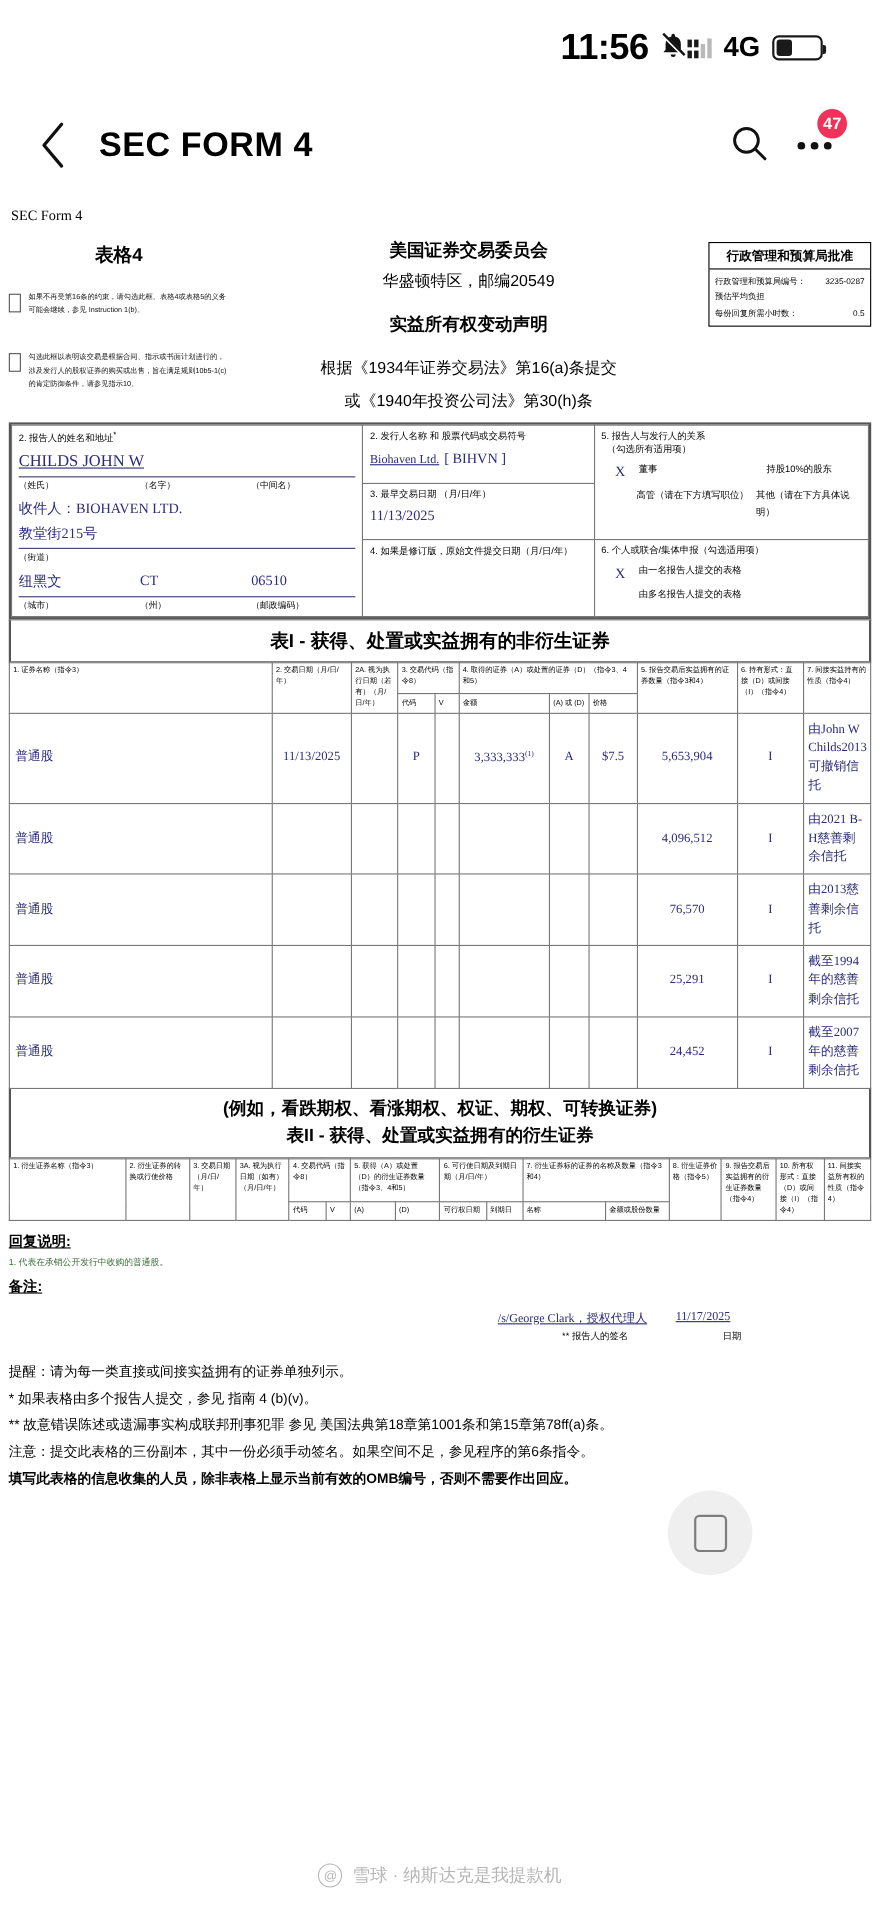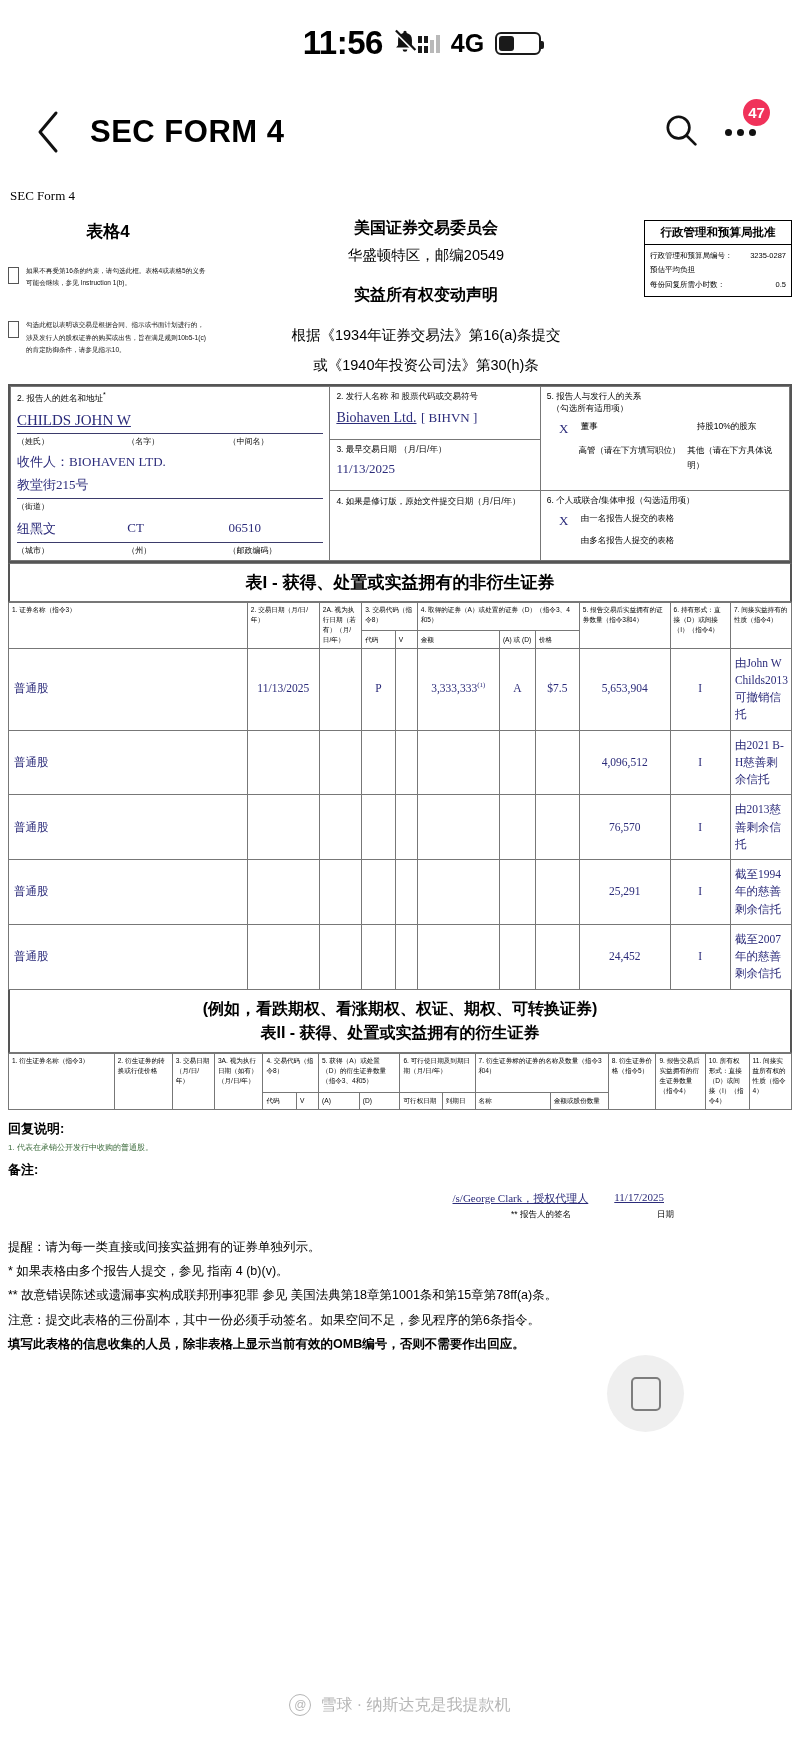--- a/index.html
+++ b/index.html
@@ -10,21 +10,21 @@
     background: #ffffff;
     font-family: "Liberation Sans", "DejaVu Sans", sans-serif;
     color: #000;
     position: relative;
     overflow: hidden;
   }
 
   
   .statusbar {
     height: 86px;
-    display:flex; align-items:center; justify-content:center;
+    display:flex; align-items:center; justify-content:flex-end;
     padding: 0 52px 0 96px;
   }
   .sb-left { display:flex; align-items:center; gap:9px; }
   .sb-time { font-size:33px; font-weight:700; letter-spacing:-0.5px; }
   .sb-right { display:flex; align-items:center; gap:11px; }
   .sig { display:flex; align-items:flex-end; gap:2px; height:20px; }
   .sig i { display:block; width:4px; background:#1a1a1a; }
   .sig i.d1{height:7px;} .sig i.d2{height:7px;}
   .sig i.g1{height:13px;background:#b9b9b9;}
   .sig i.g2{height:18px;background:#b9b9b9;}
@@ -90,21 +90,21 @@
 
   table.grid{ width:100%; border-collapse:collapse; table-layout:fixed; }
   table.grid td, table.grid th{ border:1px solid #777; font-weight:400; }
   table.grid th{ font-size:6.6px; text-align:left; vertical-align:top; padding:2px 3px; line-height:1.55;}
   table.grid td{ font-family:"Liberation Serif", serif; color:#2b2b7a; font-size:11.5px; text-align:center; padding:6px 2px; line-height:1.5;}
   table.grid td.nm{ text-align:left; padding-left:5px; }
   table.grid td.nat{ text-align:left; padding-left:4px; padding-right:3px;}
   sup.fn{ font-size:7px; }
 
   .notes{ margin-top:10px; }
-  .notes h4{ font-size:13px; margin:8px 0 4px 0; }
+  .notes h4{ font-size:13px; margin:8px 0 4px 0;text-decoration:underline; }
   .fn-item{ font-size:8px; color:#3b6b3b; margin:2px 0 0 0;}
   .sigrow{ display:flex; justify-content:flex-end; gap:26px; margin-top:12px; padding-right:128px;}
   .sigrow .s1{ font-family:"Liberation Serif", serif; font-size:11px; text-decoration:underline; color:#2b2b7a;}
   .sigrow .s2{ font-family:"Liberation Serif", serif; font-size:11px; text-decoration:underline; color:#2b2b7a;}
   .sublbl{ display:flex; justify-content:flex-end; gap:86px; padding-right:118px; font-size:8.5px; margin-top:3px;}
 
   .legal{ margin-top:14px; font-size:12.5px; line-height:1.95; }
   .bold{ font-weight:700; }
 
   
@@ -260,21 +260,21 @@
           <div class="lbl-row">
             <span style="width:36%">（城市）</span>
             <span style="width:33%">（州）</span>
             <span style="width:31%">（邮政编码）</span>
           </div>
         </td>
 
         <td>
           <div class="bx">2. 发行人名称 和 股票代码或交易符号</div>
           <div style="margin-top:5px">
-            <span class="v u" style="font-size:14px">Biohaven Ltd.</span>
+            <span class="v u" style="font-size:11px">Biohaven Ltd.</span>
             <span class="v" style="font-size:13px">[ BIHVN ]</span>
           </div>
         </td>
 
         <td rowspan="2">
           <div class="bx">5. 报告人与发行人的关系</div>
           <div class="bx" style="padding-left:5px">（勾选所有适用项）</div>
           <div style="display:flex;margin-top:6px">
             <span class="v" style="width:34px;text-align:center;font-size:13px">X</span>
             <span class="bx" style="width:116px">董事</span>

